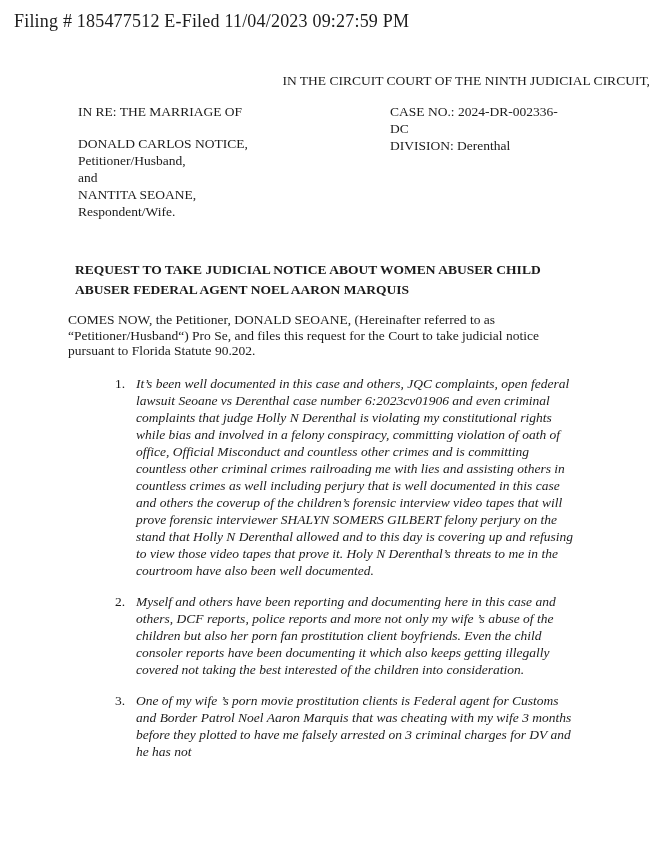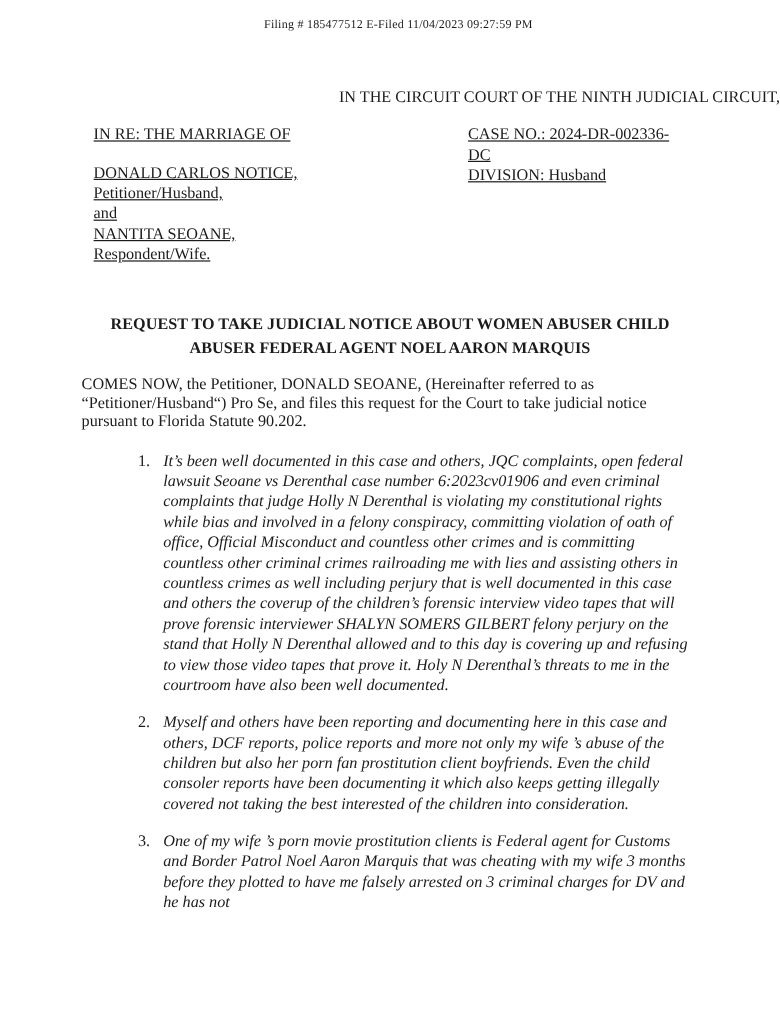--- a/index.html
+++ b/index.html
@@ -14,50 +14,47 @@
     background: #ffffff;
     color: #1b1b1b;
     font-family: "Liberation Serif", serif;
     font-size: 13.5px;
     line-height: 17px;
     overflow: hidden;
     box-sizing: border-box;
   }
   .filing-header {
     padding: 12px 0 0 14px;
-    font-size: 10px;
+    font-size: 18px;
     line-height: 18px;
     letter-spacing: 0.2px;
-    text-align: center;
   }
   .court-header {
     margin-top: 42px;
     text-align: right;
     padding-left: 21px;
   }
   .caption {
     display: flex;
     justify-content: space-between;
     margin: 14px 75px 0 78px;
-    text-decoration: underline;
   }
   .caption-left {
     flex: 1;
   }
   .caption-right {
     width: 185px;
     flex: none;
   }
   .spacer-line {
     height: 15px;
   }
   .doc-title {
     margin: 40px auto 0;
     max-width: 500px;
-    text-align: center;
     font-weight: bold;
     font-size: 13.5px;
     line-height: 20px;
   }
   .intro {
     margin: 12px auto 0;
     width: 514px;
     text-align: left;
     line-height: 15.5px;
   }
@@ -93,21 +90,21 @@
       <div>IN RE: THE MARRIAGE OF</div>
       <div class="spacer-line"></div>
       <div>DONALD CARLOS NOTICE,</div>
       <div>Petitioner/Husband,</div>
       <div>and</div>
       <div>NANTITA SEOANE,</div>
       <div>Respondent/Wife.</div>
     </div>
     <div class="caption-right">
       <div>CASE NO.: 2024-DR-002336-DC</div>
-      <div>DIVISION: Husband</div>
+      <div>DIVISION: Derenthal</div>
     </div>
   </div>
 
   <div class="doc-title">REQUEST TO TAKE JUDICIAL NOTICE ABOUT WOMEN ABUSER CHILD ABUSER FEDERAL AGENT NOEL AARON MARQUIS</div>
 
   <p class="intro">COMES NOW, the Petitioner, DONALD SEOANE, (Hereinafter referred to as “Petitioner/Husband“) Pro Se, and files this request for the Court to take judicial notice pursuant to Florida Statute 90.202.</p>
 
   <div class="items">
     <div class="item">
       <span class="num">1.</span>

